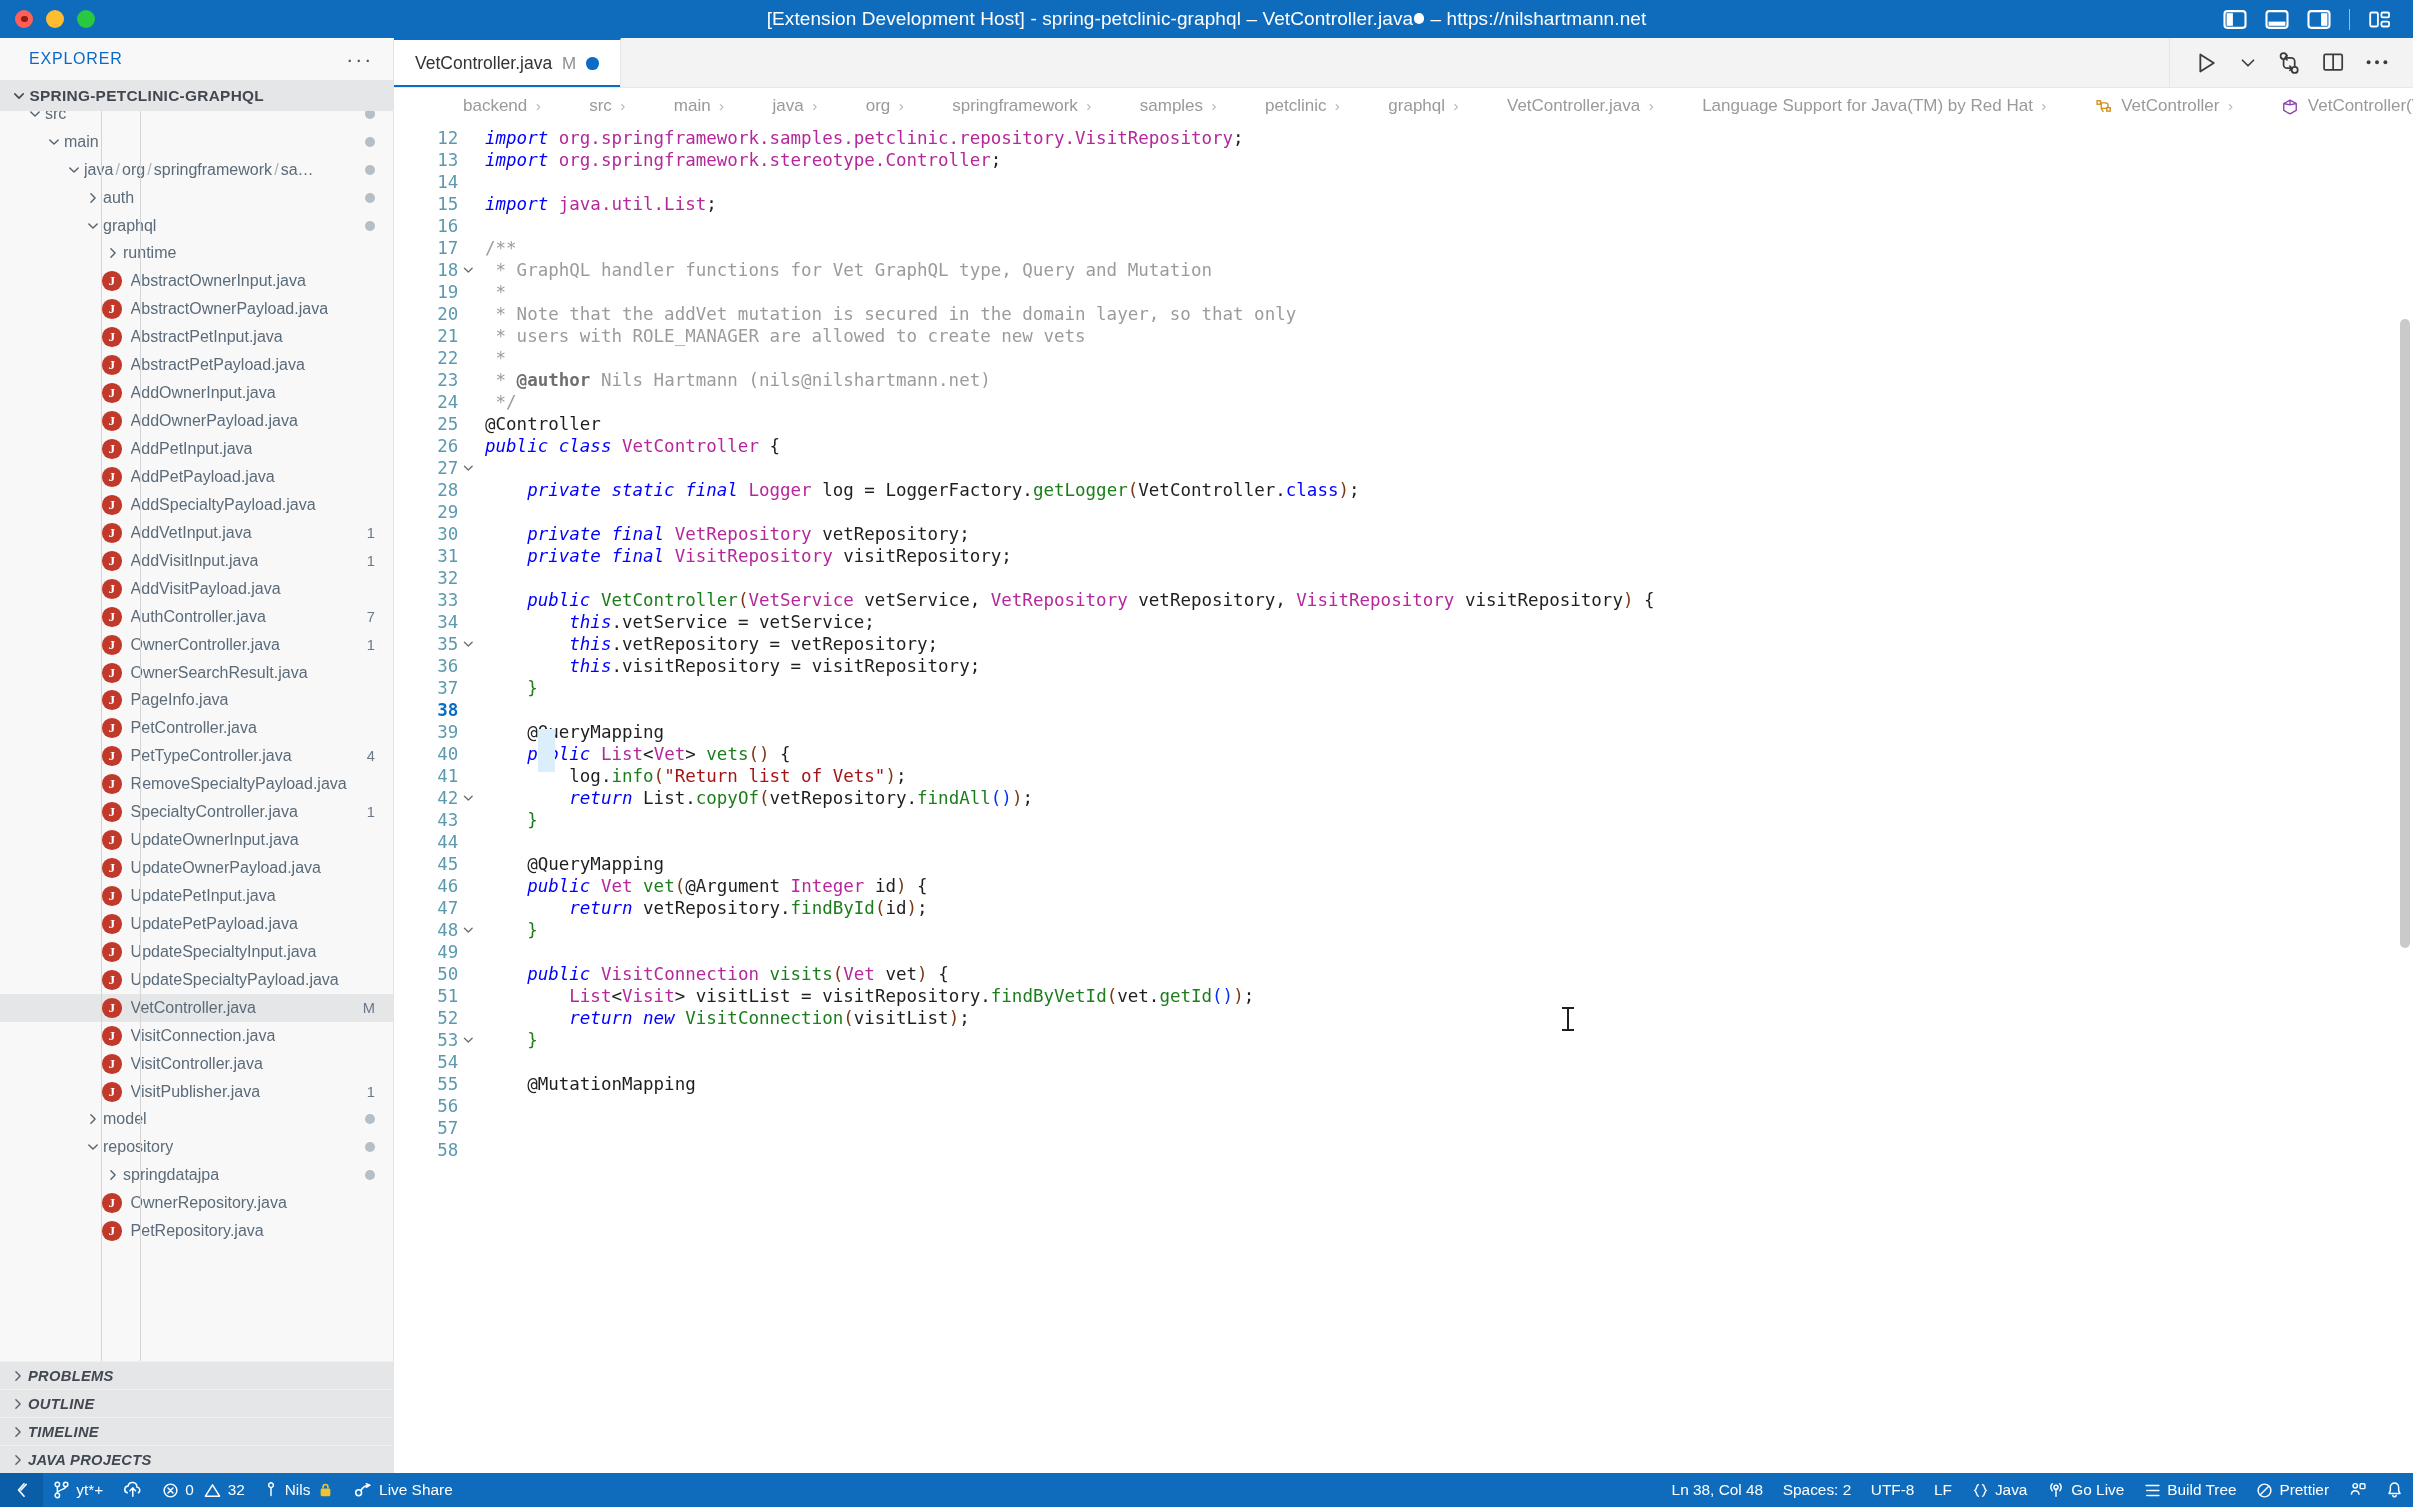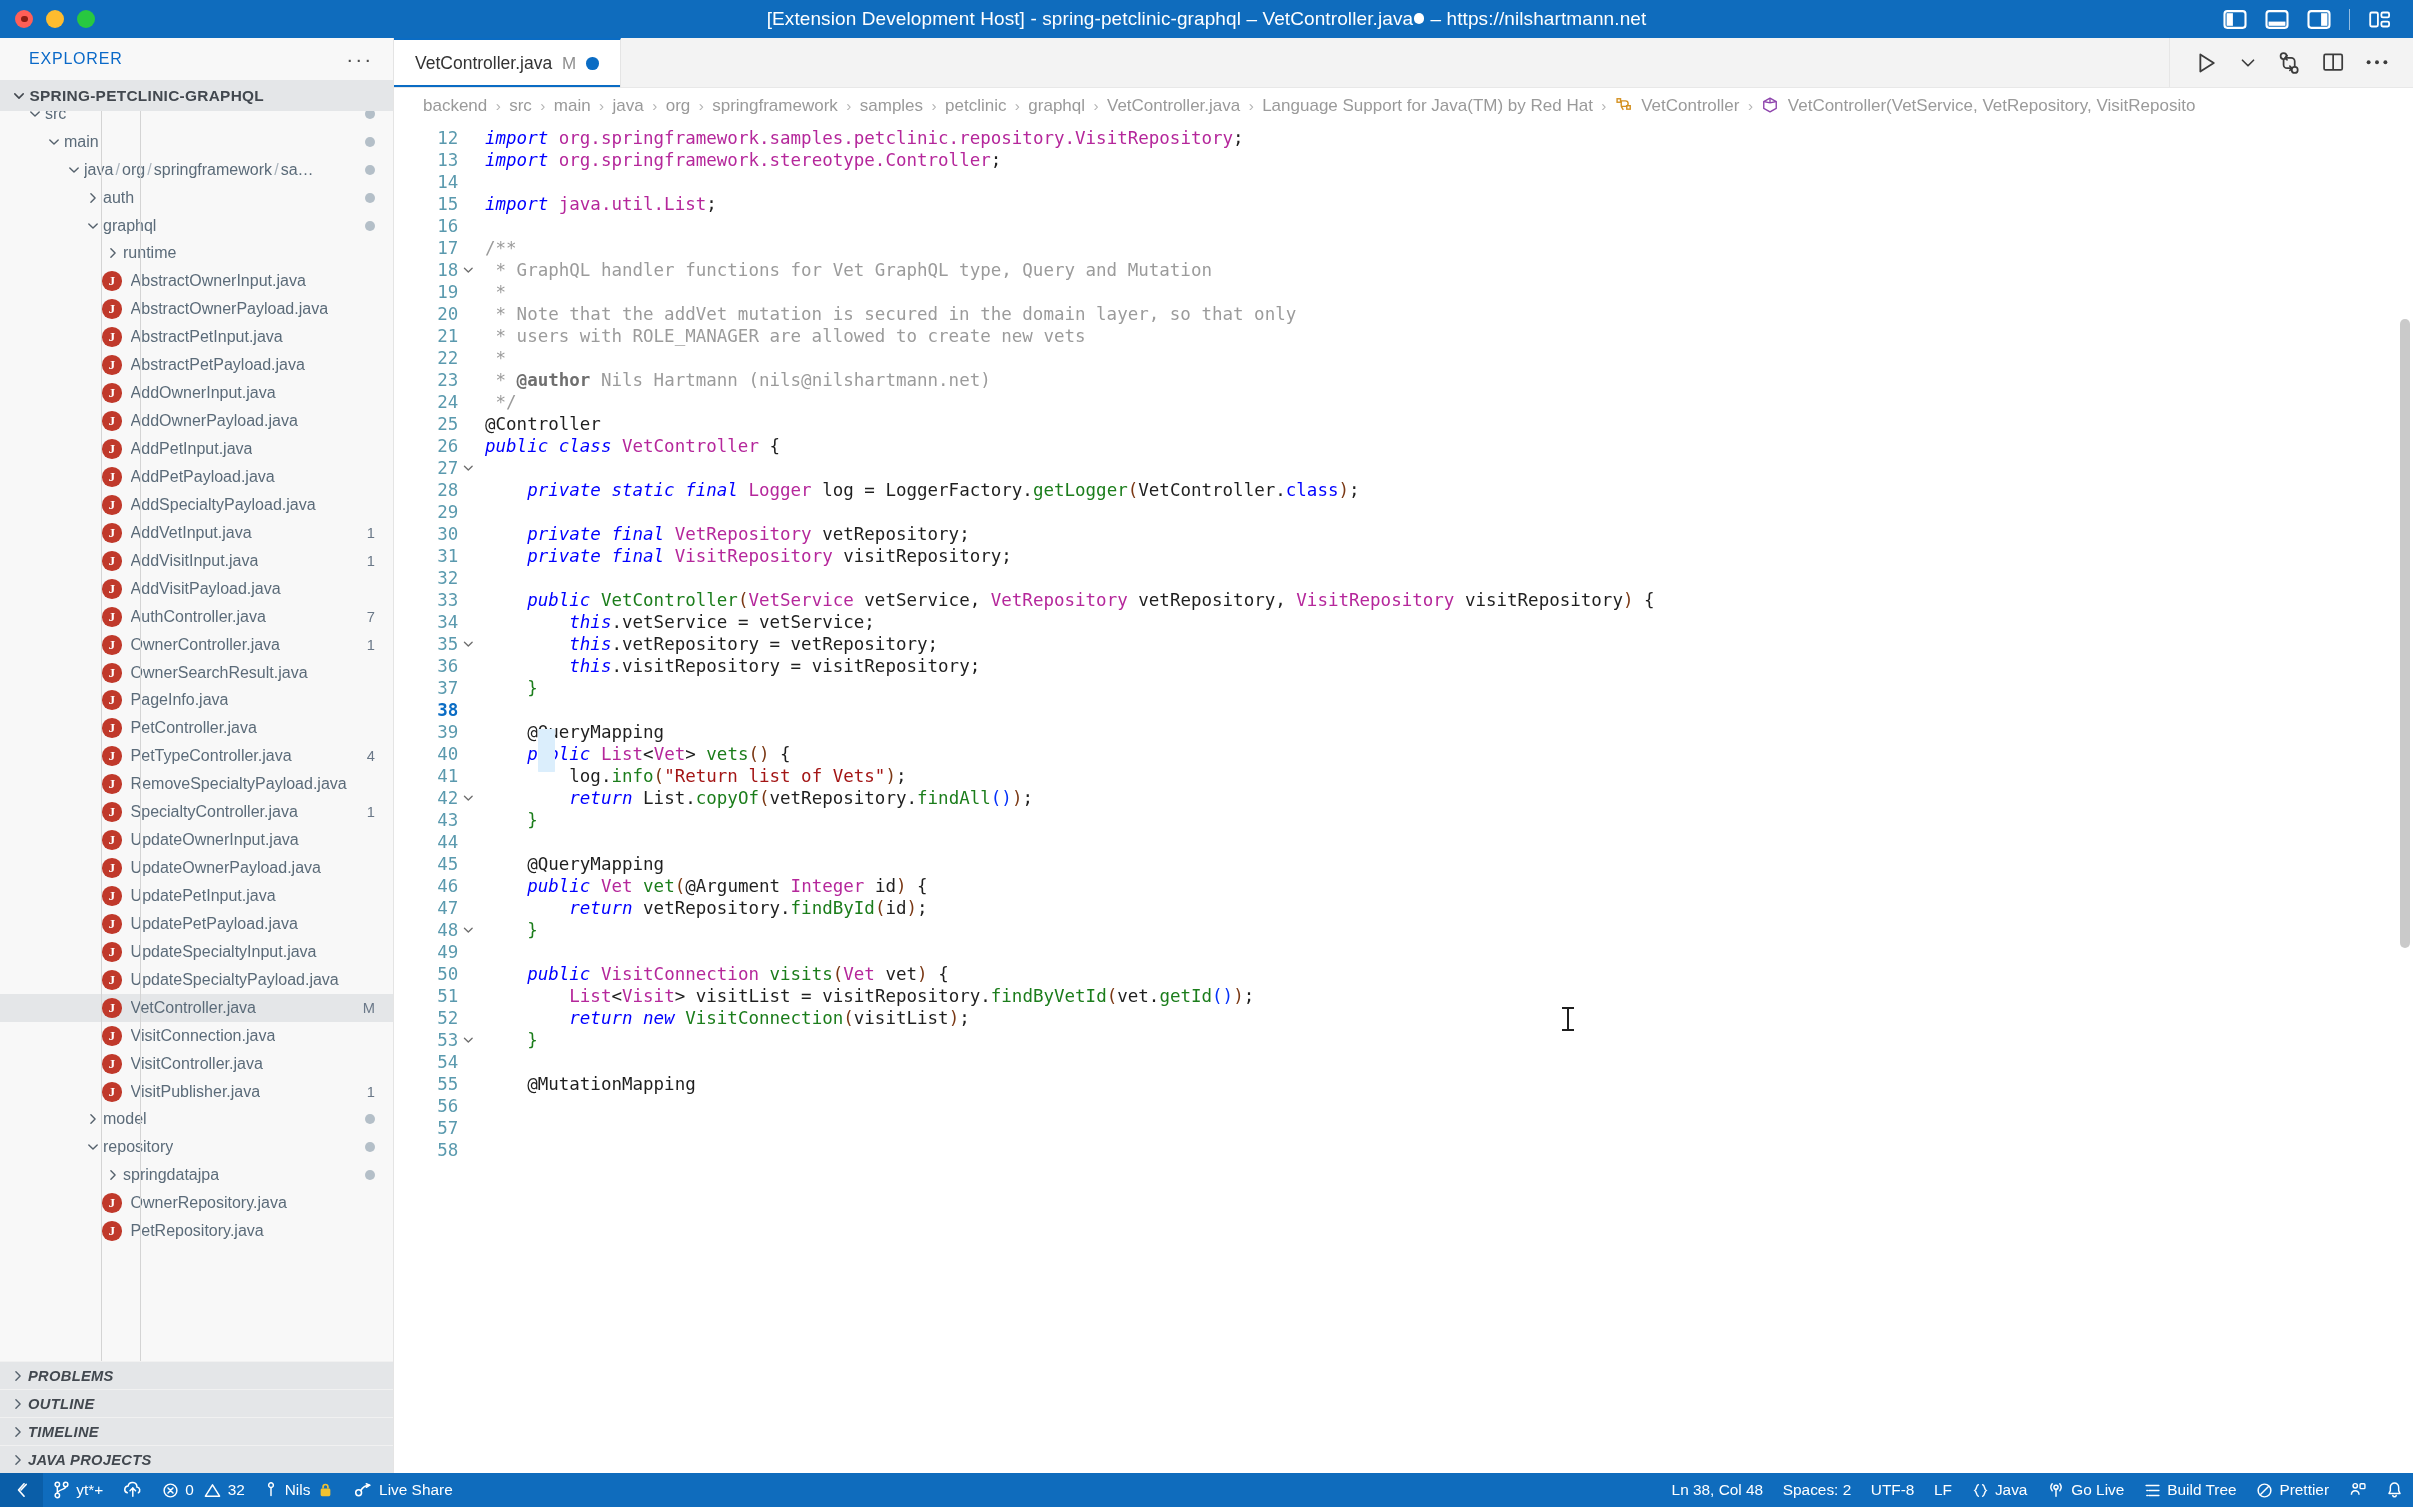--- a/index.html
+++ b/index.html
@@ -147,21 +147,21 @@
     border-left: 0.7px solid #e6e6e6;
   }
   .tba { cursor: pointer; display: flex; align-items: center; }
 
   .breadcrumbs {
     height: 35px; flex: 0 0 35px;
     display: flex; align-items: center; gap: 0;
     padding-left: 29px; background: #fff;
     font-size: 17px; color: #9a9a9a; white-space: nowrap; overflow: hidden;
   }
-  .bc { display: inline-flex; align-items: flex-start; gap: 5.6px; }
+  .bc { display: inline-flex; align-items: flex-end; gap: 5.6px; margin-left: 40px; }
   .bcsep { padding: 0 8.4px; color: #b5b5b5; font-size: 15.4px; }
 
   .codewrap {
     flex: 1 1 auto; position: relative; overflow: hidden;
     background: #ffffff; display: flex;
   }
   .gutter {
     flex: 0 0 84px; position: relative;
     padding-top: 4.2px;
   }

